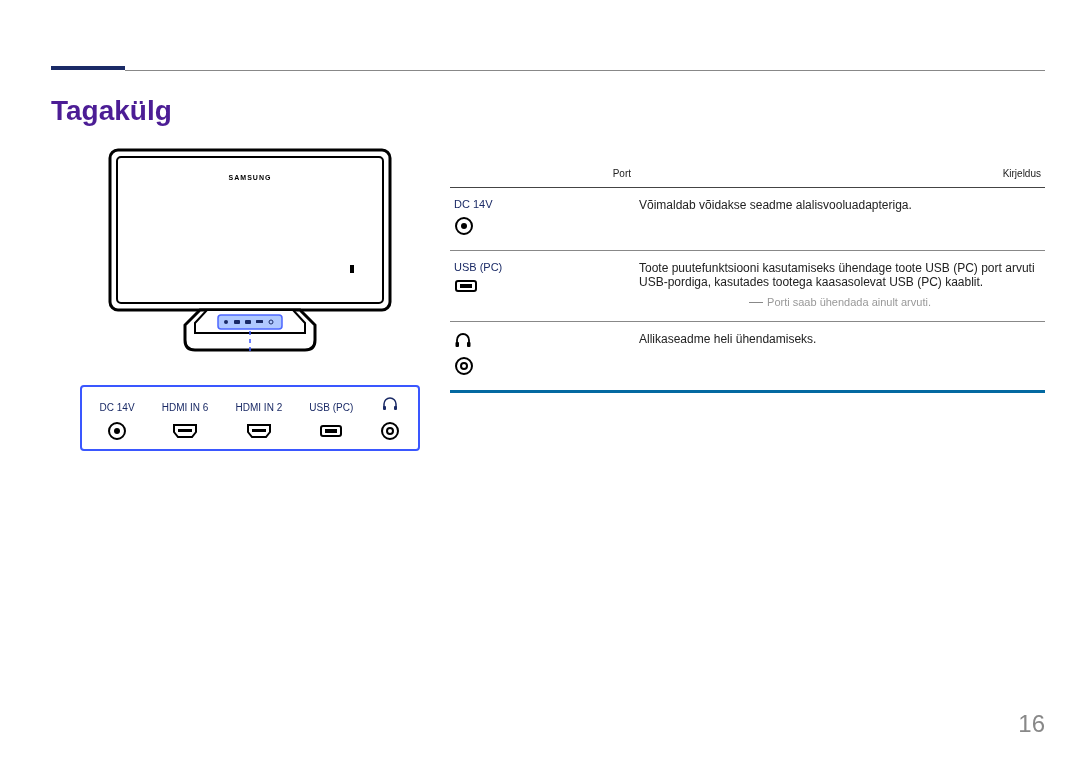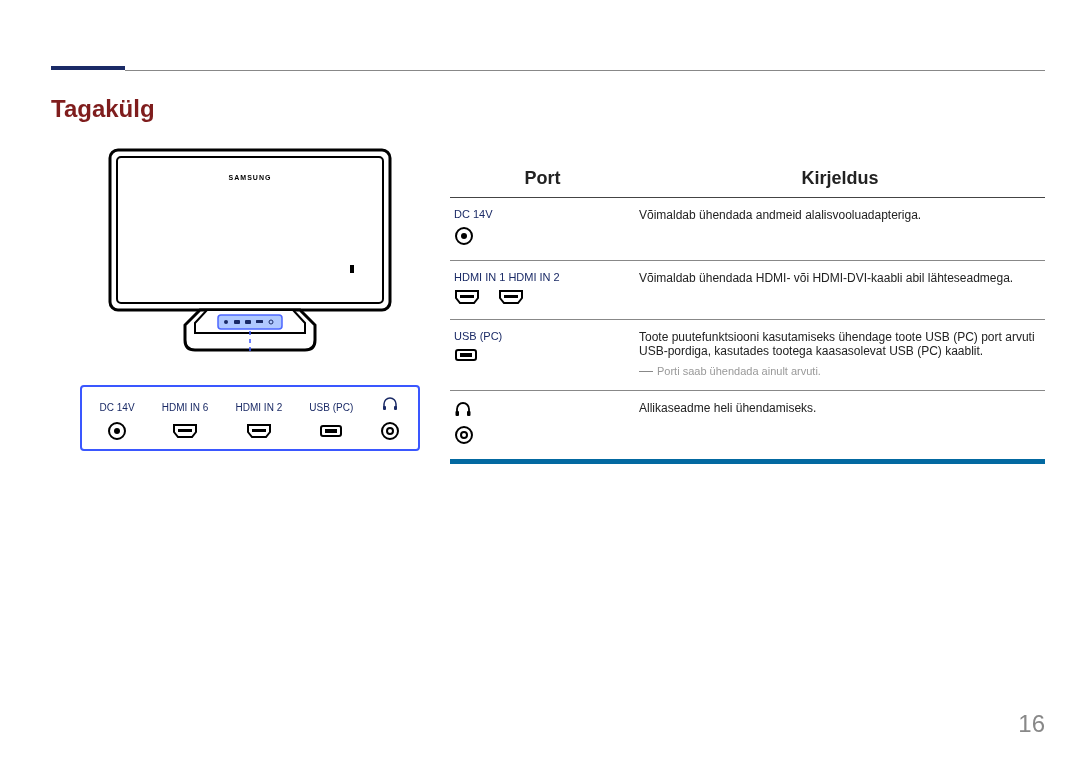--- a/index.html
+++ b/index.html
@@ -23,23 +23,23 @@
     top: 40px;
     left: 51px;
     width: 74px;
     height: 30px;
     border-bottom: 4px solid #1a2a66;
   }
   .page-title {
     position: absolute;
     top: 95px;
     left: 51px;
-    font-size: 24px;
+    font-size: 28px;
     font-weight: 600;
-    color: #7f1d1d;
+    color: #4c1d95;
   }
   .page-number {
     position: absolute;
     bottom: 25px;
     right: 35px;
     font-size: 24px;
     color: #888;
     font-weight: 300;
   }
   .diagram-area {
@@ -85,46 +85,47 @@
     position: relative;
     top: 0;
   }
   .desc-table {
     width: 100%;
     margin-top: 22px;
     border-collapse: collapse;
     font-size: 12px;
   }
   .desc-table th {
-    text-align: center;
-    font-size: 18px;
-    font-weight: 700;
+    text-align: right;
+    font-size: 10px;
+    font-weight: 400;
     padding: 6px 4px 8px;
     border-bottom: 1px solid #444;
   }
   .desc-table td {
     vertical-align: top;
     padding: 10px 4px 12px;
     border-bottom: 1px solid #888;
   }
-  .desc-table tr:last-child td { border-bottom: 5px solid #0369a1; }
+  .desc-table tr:last-child td { border-bottom: 3px solid #0369a1; }
   .port-cell {
     width: 185px;
     color: #1a2a66;
     font-size: 11px;
   }
   .port-cell .port-icons-row {
     margin-top: 6px;
     display:flex;
     gap: 18px;
   }
   .desc-table .sub-note {
     color: #999;
     font-size: 11px;
     margin-top: 4px;
+    text-align: center;
   }
   .hp-icon-small { display:inline-block; vertical-align:middle; }
 </style>
 </head>
 <body>
 
 <div class="side-mark"></div>
 <div class="top-rule"></div>
 
 <h1 class="page-title">Tagakülg</h1>
@@ -217,39 +218,21 @@
         <td class="port-cell">
           <div>DC 14V</div>
           <div class="port-icons-row">
             <span><svg width="20" height="20">
                   <circle cx="10" cy="10" r="8" fill="none" stroke="#000" stroke-width="2"></circle>
                   <circle cx="10" cy="10" r="3" fill="#000"></circle>
                 </svg></span>
           </div>
         </td>
         <td>
-          <div>Võimaldab ühendada andmeid alalisvooluadapteriga.</div>
-        </td>
-      </tr>
-      <tr>
-        <td class="port-cell">
-          <div>HDMI IN 1   HDMI IN 2</div>
-          <div class="port-icons-row">
-            <span><svg width="26" height="16">
-                  <path d="M2 2 H24 V9 L20 14 H6 L2 9 Z" fill="none" stroke="#000" stroke-width="2"></path>
-                  <rect x="6" y="6" width="14" height="3" fill="#000"></rect>
-                </svg></span>
-            <span><svg width="26" height="16">
-                  <path d="M2 2 H24 V9 L20 14 H6 L2 9 Z" fill="none" stroke="#000" stroke-width="2"></path>
-                  <rect x="6" y="6" width="14" height="3" fill="#000"></rect>
-                </svg></span>
-          </div>
-        </td>
-        <td>
-          <div>Võimaldab ühendada HDMI- või HDMI-DVI-kaabli abil lähteseadmega.</div>
+          <div>Võimaldab võidakse seadme alalisvooluadapteriga.</div>
         </td>
       </tr>
       <tr>
         <td class="port-cell">
           <div>USB (PC)</div>
           <div class="port-icons-row">
             <span><svg width="24" height="14">
                   <rect x="2" y="2" width="20" height="10" rx="2" fill="none" stroke="#000" stroke-width="2"></rect>
                   <rect x="6" y="5" width="12" height="4" fill="#000"></rect>
                 </svg></span>

